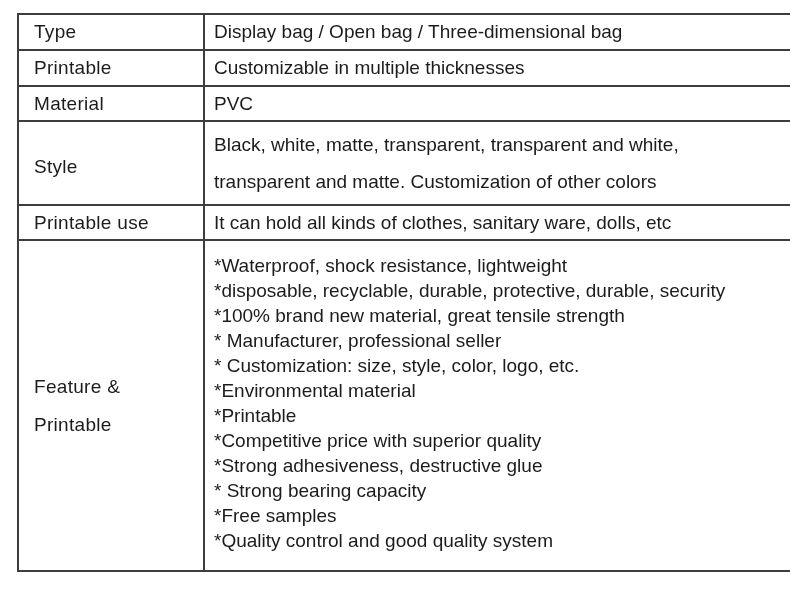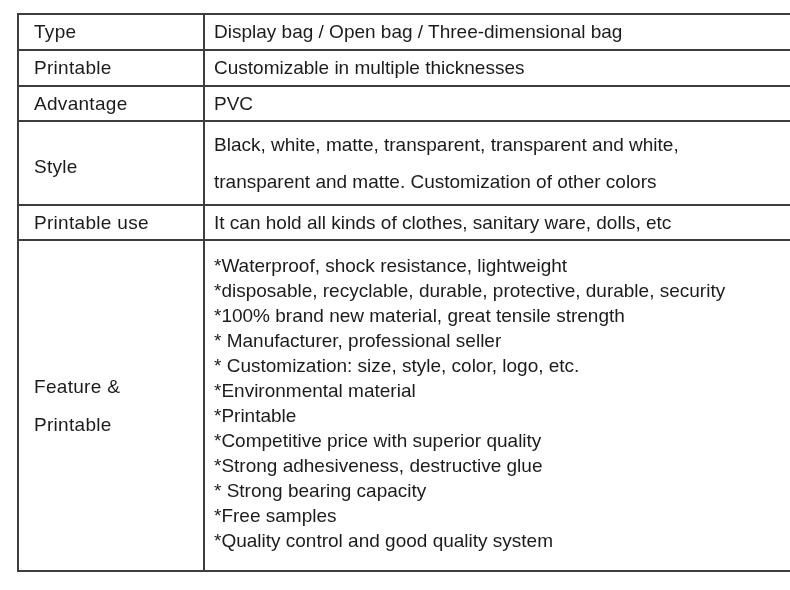--- a/index.html
+++ b/index.html
@@ -77,21 +77,21 @@
     <tbody>
       <tr class="row-single">
         <td class="label-cell">Type</td>
         <td class="value-cell">Display bag / Open bag / Three-dimensional bag</td>
       </tr>
       <tr class="row-single">
         <td class="label-cell">Printable</td>
         <td class="value-cell">Customizable in multiple thicknesses</td>
       </tr>
       <tr class="row-material">
-        <td class="label-cell">Advantage</td>
+        <td class="label-cell">Material</td>
         <td class="value-cell">PVC</td>
       </tr>
       <tr class="row-style">
         <td class="label-cell style-label-cell">Style</td>
         <td class="value-cell style-value-cell">
           <div>Black, white, matte, transparent, transparent and white,</div>
           <div>transparent and matte. Customization of other colors</div>
         </td>
       </tr>
       <tr class="row-industrial">

